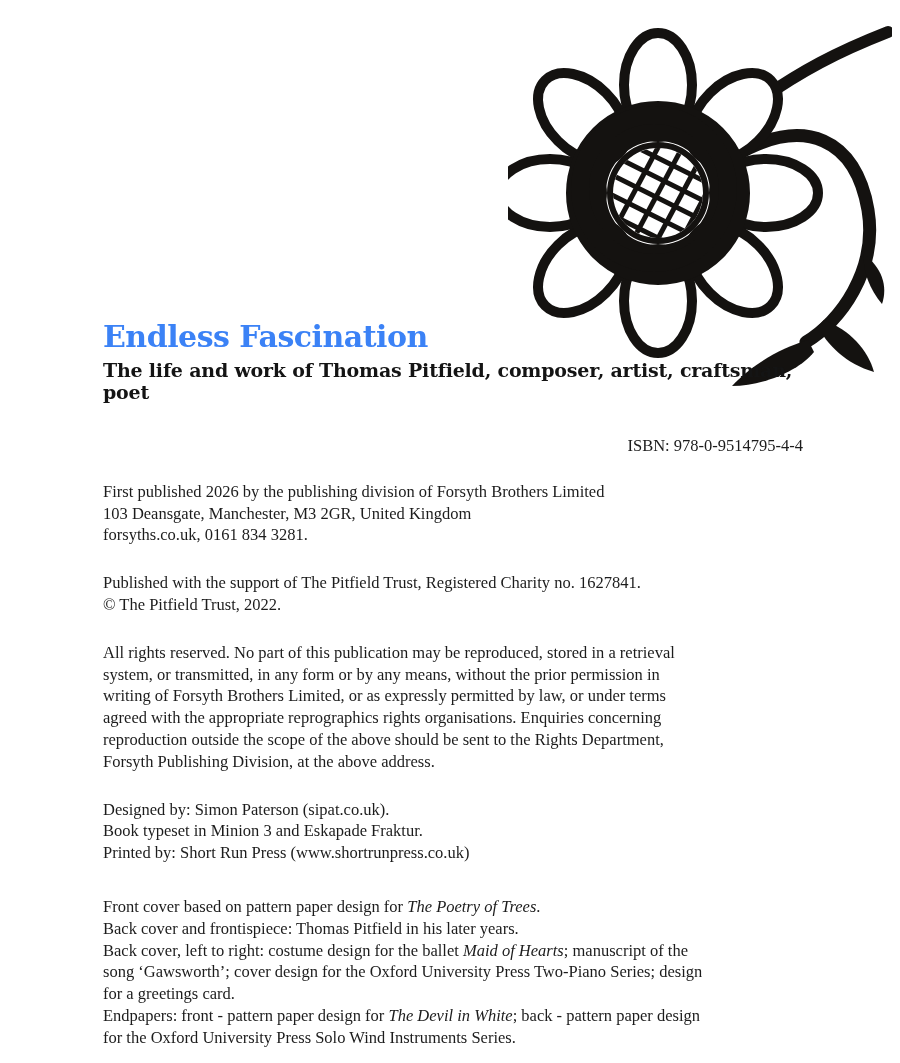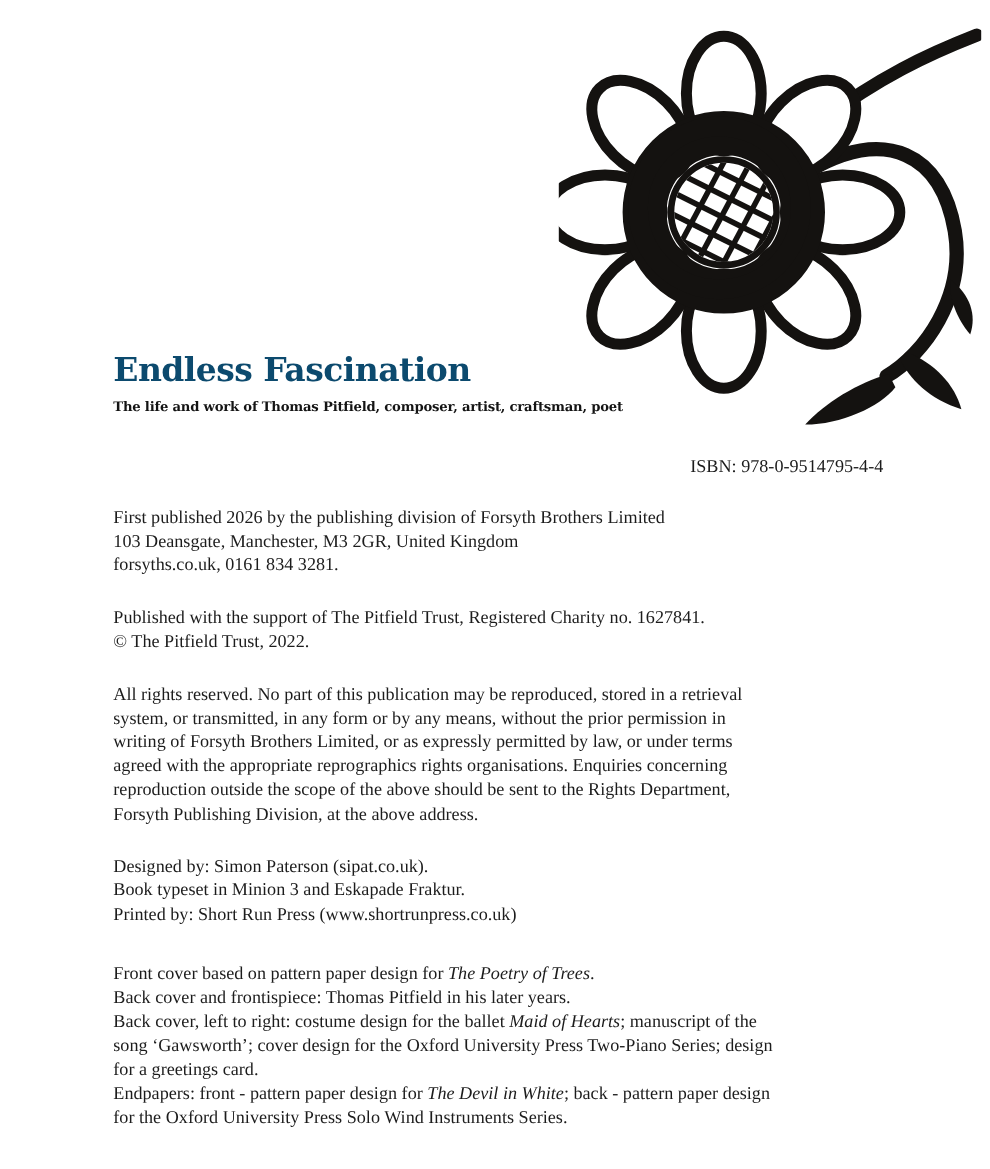--- a/index.html
+++ b/index.html
@@ -35,21 +35,21 @@
     font-weight: 700;
     font-size: 30px;
     line-height: 1.1;
     letter-spacing: -0.5px;
     color: #c8202e;
     margin: 0;
   }
   .book-subtitle {
     font-family: "DejaVu Serif", serif;
     font-weight: 600;
-    font-size: 12px;
+    font-size: 19px;
     line-height: 22px;
     letter-spacing: -0.2px;
     color: #141414;
     margin: 6px 0 0 0;
   }
   .block {
     font-size: 16.5px;
     line-height: 21.8px;
     margin: 0;
   }
@@ -116,21 +116,21 @@
       <g fill="#141210" stroke="none">
         <path d="M 300 322 C 272 330, 242 348, 224 368 C 256 368, 292 352, 306 334 Z"></path>
         <path d="M 316 302 C 342 312, 360 332, 366 354 C 338 346, 318 326, 310 308 Z"></path>
         <path d="M 356 236 C 374 250, 380 268, 374 286 C 362 272, 354 252, 356 236 Z"></path>
       </g>
     </svg>
   </div>
 
   <div class="content">
 
-    <h1 class="book-title" style="color: #0c4a6e;">Endless Fascination</h1>
+    <h1 class="book-title" style="color: #3b82f6;">Endless Fascination</h1>
 
     <h2 class="book-subtitle">The life and work of Thomas Pitfield, composer, artist, craftsman, poet</h2>
 
     <p class="block isbn-line">ISBN: 978-0-9514795-4-4</p>
 
     <p class="block publisher"><span>First published 2026 by the publishing division of Forsyth Brothers Limited</span><br><span>103 Deansgate, Manchester, M3 2GR, United Kingdom</span><br><span>forsyths.co.uk, 0161 834 3281.</span></p>
 
     <p class="block trust"><span>Published with the support of The Pitfield Trust, Registered Charity no. 1627841.</span><br><span>© The Pitfield Trust, 2022.</span></p>
 
     <p class="block rights"><span>All rights reserved. No part of this publication may be reproduced, stored in a retrieval</span><br><span>system, or transmitted, in any form or by any means, without the prior permission in</span><br><span>writing of Forsyth Brothers Limited, or as expressly permitted by law, or under terms</span><br><span>agreed with the appropriate reprographics rights organisations. Enquiries concerning</span><br><span>reproduction outside the scope of the above should be sent to the Rights Department,</span><br><span>Forsyth Publishing Division, at the above address.</span></p>

